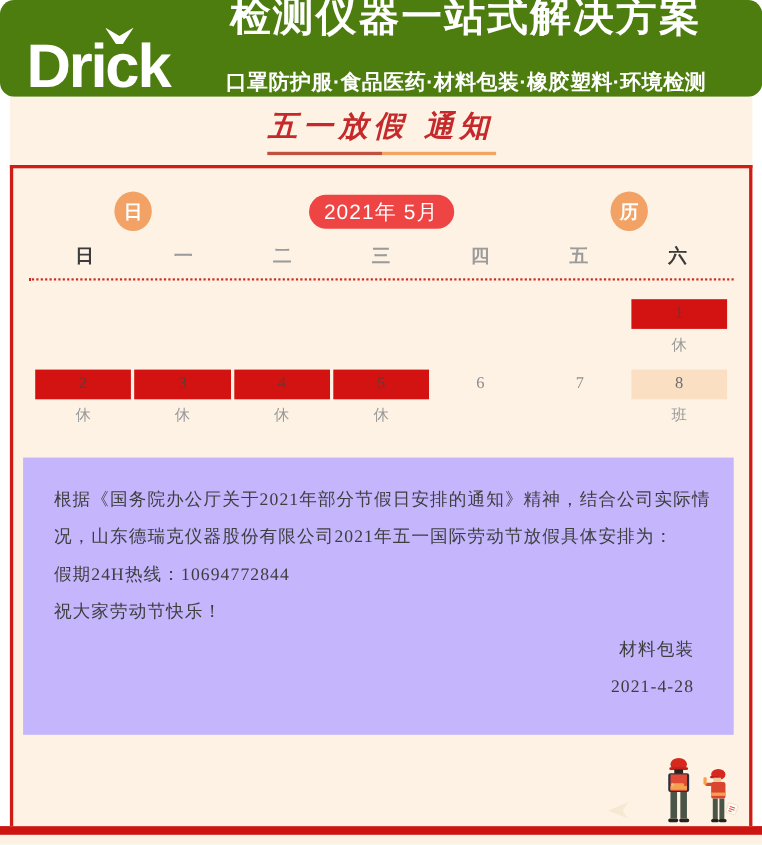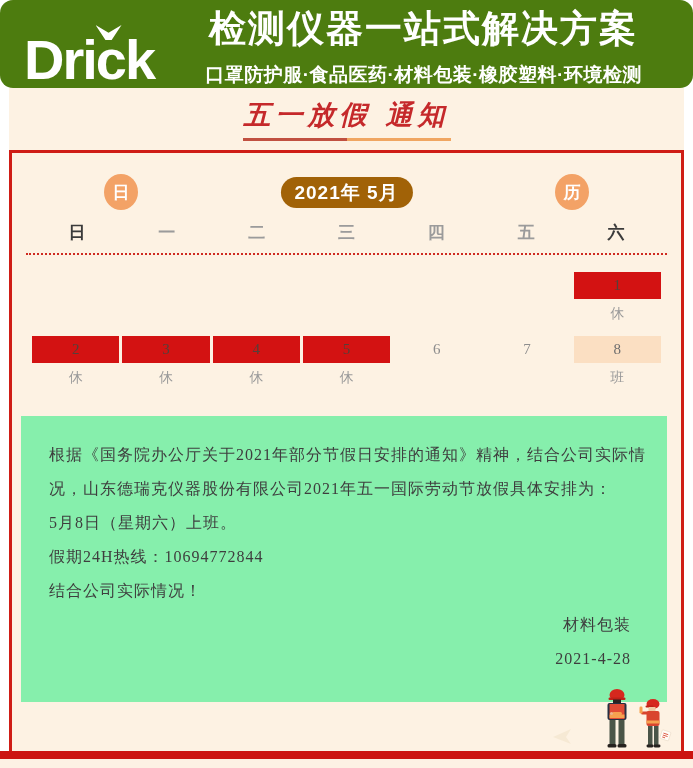--- a/index.html
+++ b/index.html
@@ -7,21 +7,21 @@
   body { background:#ffffff; font-family:"Liberation Sans", sans-serif; }
 
   
   .header { height:88px; background:#4d7c0f; display:flex; align-items:flex-end; padding:0 18px 0 24px;border-radius:13px; }
   .logo { position:relative; color:#fff; font-weight:800; font-size:56px; line-height:1;
           letter-spacing:-2px; font-family:"Liberation Sans", sans-serif; padding-top:6px; }
   .logo-mark { position:absolute; top:-1px; left:55%; width:26px; height:15px; background:#fff;
                clip-path:polygon(0 0, 50% 52%, 100% 0, 62% 100%, 38% 100%); }
   .header-titles { margin-left:18px; flex:1; color:#fff; text-align:center; }
   .header-title { font-size:37px; font-weight:900; letter-spacing:2px; white-space:nowrap; }
-  .header-subtitle { font-size:19px; font-weight:700; margin-top:8px; letter-spacing:0.5px; white-space:nowrap; }
+  .header-subtitle { font-size:19px; font-weight:700; margin-top:22px; letter-spacing:0.5px; white-space:nowrap; }
 
   
   .wrap { margin:0 9px; background:#fdf2e3; }
 
   
   .notice-title-row { height:62px; display:flex; flex-direction:column; align-items:center; justify-content:center; }
   .notice-title { font-family:"Liberation Serif", serif; font-size:27px; font-weight:700;
                   color:#c5292b; letter-spacing:5px;font-style:italic; }
   .notice-title .gap { display:inline-block; width:14px; }
   .notice-underline { width:208px; height:3px; margin-top:5px;
@@ -30,42 +30,42 @@
   
   .panel { border:3px solid #cf1d15; border-bottom:none; background:#fdf2e3; position:relative; height:601px; overflow:hidden; }
 
   .cal-header { position:relative; height:58px; }
   .badge { position:absolute; top:21px; width:34px; height:36px; border-radius:50%;
            background:#f3a266; color:#fff; font-size:17px; font-weight:700;
            display:flex; align-items:center; justify-content:center; }
   .badge-left { left:92px; }
   .badge-right { right:92px; }
   .month-pill { position:absolute; top:24px; left:50%; transform:translateX(-50%);
-                min-width:106px; height:31px; border-radius:16px; background:#a16207;
-                color:#fff; font-size:19px; font-weight:700; letter-spacing:1px;
+                min-width:106px; height:31px; border-radius:16px; background:#ef4444;
+                color:#fff; font-size:19px; font-weight:400; letter-spacing:1px;
                 display:flex; align-items:center; justify-content:center; padding:0 14px; }
 
   .weekday-row { display:grid; grid-template-columns:repeat(7,1fr); padding:0 20px; height:42px; align-items:center; }
   .weekday { text-align:center; font-size:17px; font-weight:700; color:#9b9b9b; }
   .weekday.strong { color:#3b3b3b; }
 
   .dotted-sep { border-top:2px dotted #cf2a20; margin:0 14px; }
 
   .week-row { display:grid; grid-template-columns:repeat(7,1fr); column-gap:3px; padding:0 20px; }
   .week-row.first { margin-top:17px; }
   .week-row.second { margin-top:12px; }
   .cell { text-align:center; }
   .num-block { height:27px; display:flex; align-items:center; justify-content:center;
                font-size:15px; color:#8d8d8d; font-family:"Liberation Serif", serif; }
   .num-block.holiday { background:#d31212; color:#55403a; }
   .num-block.work { background:#fbdfc2; color:#6e6e6e; }
   .day-tag { height:22px; line-height:22px; font-size:14px; color:#9a9a9a; margin-top:3px; }
 
   
-  .notice-card { background:#86efac; margin:28px 14px 0 9px; padding:22px 20px 26px 28px;
+  .notice-card { background:#c4b5fd; margin:28px 14px 0 9px; padding:22px 20px 26px 28px;
                  font-family:"Liberation Serif", serif; color:#3e3e3e; font-size:16px;
                  letter-spacing:1px; line-height:34px; }
   .notice-card p { margin:0; }
   .sign-row { text-align:right; padding-right:16px; }
 
   
   .workers { position:absolute; right:4px; bottom:0; width:132px; height:64px; }
 
   
   .bottom-red-bar { height:8px; background:#cc1411; }
@@ -153,23 +153,22 @@
         <div class="day-tag"></div>
       </div>
       <div class="cell">
         <div class="num-block work">8</div>
         <div class="day-tag">班</div>
       </div>
     </div>
 
     <div class="notice-card">
       <p>根据《国务院办公厅关于2021年部分节假日安排的通知》精神，结合公司实际情况，山东德瑞克仪器股份有限公司2021年五一国际劳动节放假具体安排为：</p>
-      <p>5月8日（星期六）上班。</p>
       <p>假期24H热线：10694772844</p>
-      <p>结合公司实际情况！</p>
+      <p>祝大家劳动节快乐！</p>
       <p class="sign-row">材料包装</p>
       <p class="sign-row">2021-4-28</p>
     </div>
 
     <svg class="workers" viewBox="0 0 132 64">
 
       <polygon points="8,50 26,42 21,50 26,57" fill="#f6e9d4"></polygon>
 
       <g>
         <ellipse cx="72" cy="8" rx="7.5" ry="6" fill="#d6281e"></ellipse>

